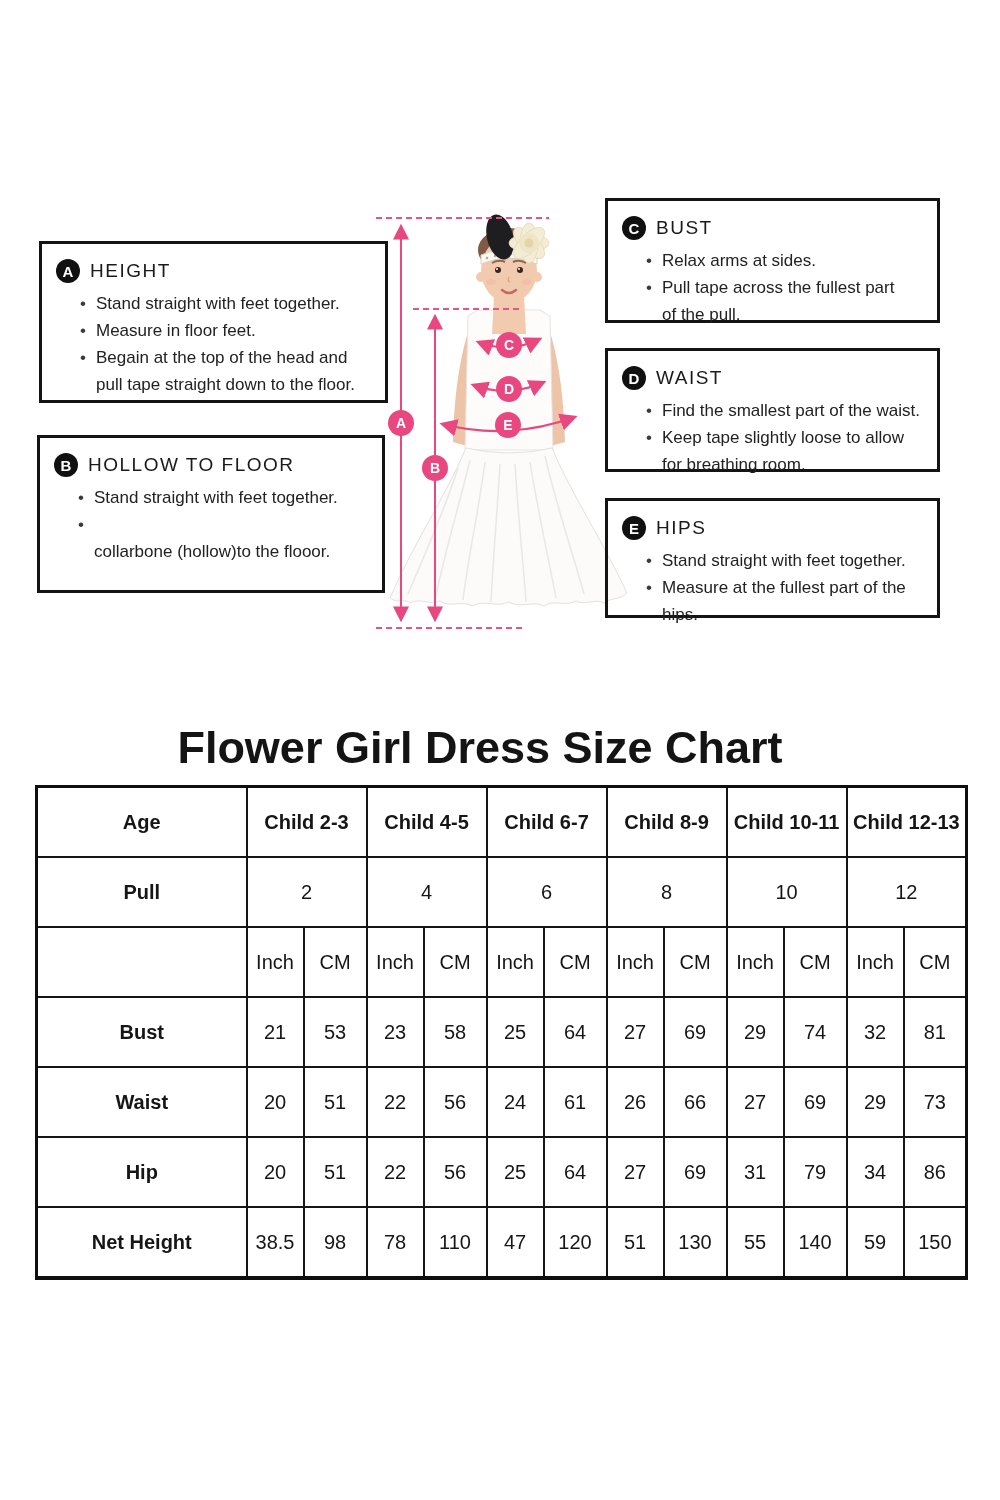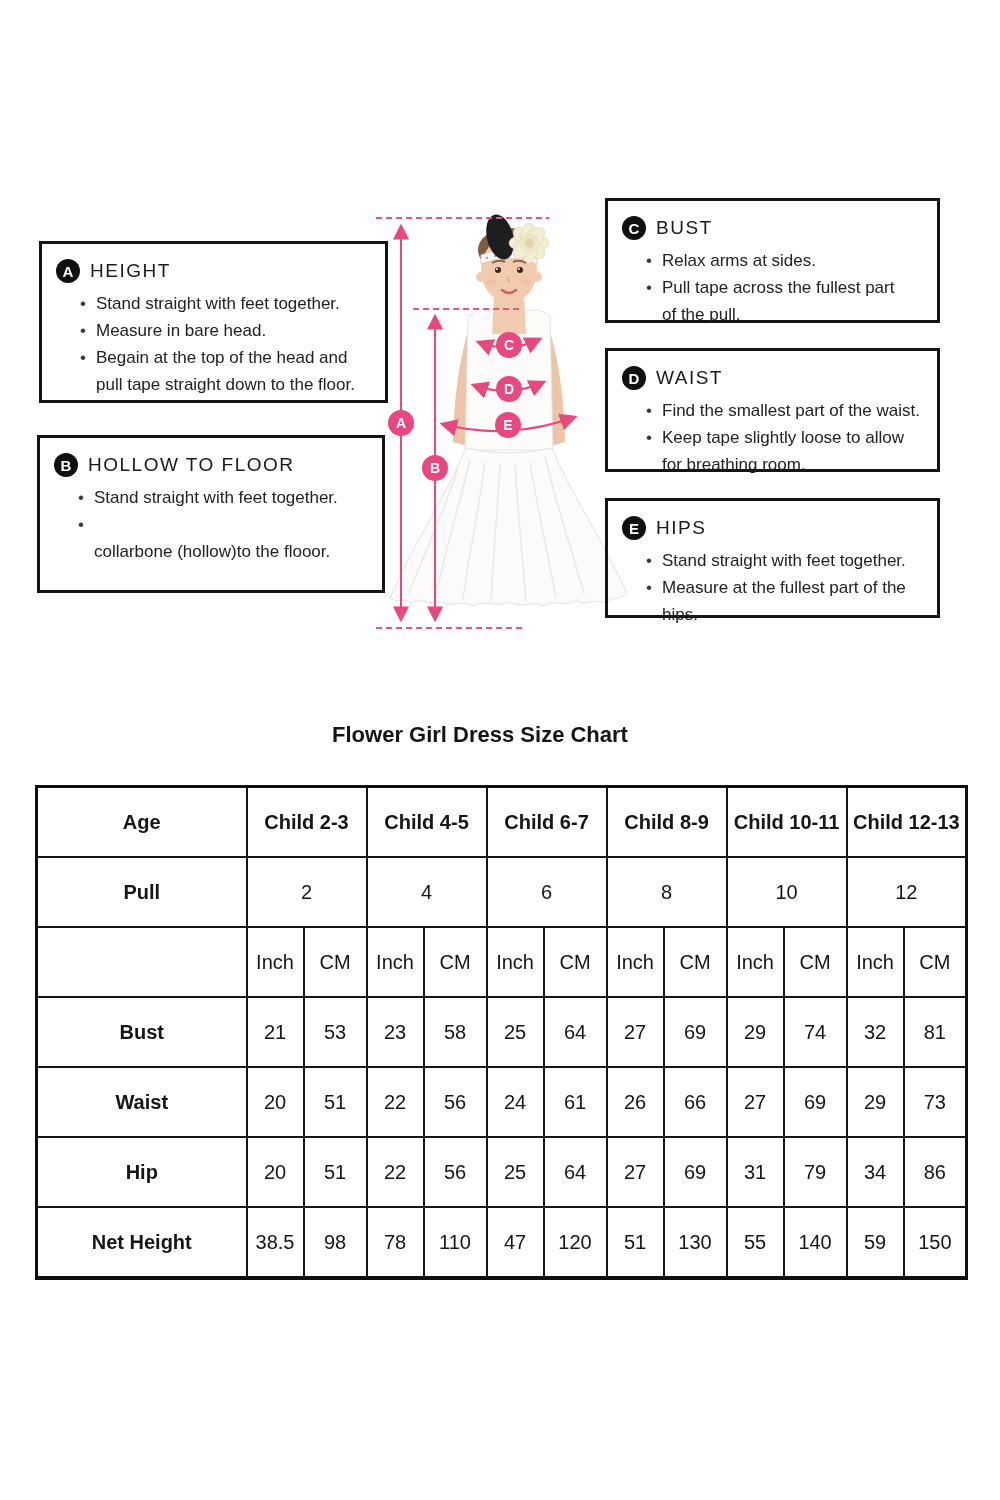--- a/index.html
+++ b/index.html
@@ -16,21 +16,21 @@
   .bullets{margin-left:26px;}
   .bline{display:flex;font-size:17px;line-height:27px;color:#222222;}
   .bline .dot{flex:0 0 16px;color:#3a3a3a;}
   .bline.cont{padding-left:16px;}
 
   
   .figure-svg{position:absolute;left:360px;top:195px;width:300px;height:450px;z-index:1;}
 
   
   .chart-title{position:absolute;left:0;top:722px;width:960px;text-align:center;
-        font-size:22px;font-weight:bold;color:#141414;}
+        font-size:45px;font-weight:bold;color:#141414;}
 
   
   .size-table{position:absolute;left:35px;top:785px;width:930px;border-collapse:collapse;
         table-layout:fixed;border:3px solid #0f0f0f;border-bottom-width:4px;}
   .size-table td{border:2px solid #151515;text-align:center;vertical-align:middle;
         font-size:20px;color:#161616;height:68px;padding:0;overflow:hidden;}
   .size-table td.b{font-weight:bold;margin-top:24px;}
 </style>
 </head>
 <body>
@@ -145,21 +145,21 @@
       <span class="letter-badge">A</span>
       <span class="ibox-title">HEIGHT</span>
     </div>
     <div class="bullets">
         <div class="bline">
           <span class="dot">•</span>
           <span>Stand straight with feet together.</span>
         </div>
         <div class="bline">
           <span class="dot">•</span>
-          <span>Measure in bare head.</span>
+          <span>Measure in floor feet.</span>
         </div>
         <div class="bline">
           <span class="dot">•</span>
           <span>Begain at the top of the head and</span>
         </div>
         <div class="bline cont">
           <span>pull tape straight down to the floor.</span>
         </div>
       </div>
   </div>

